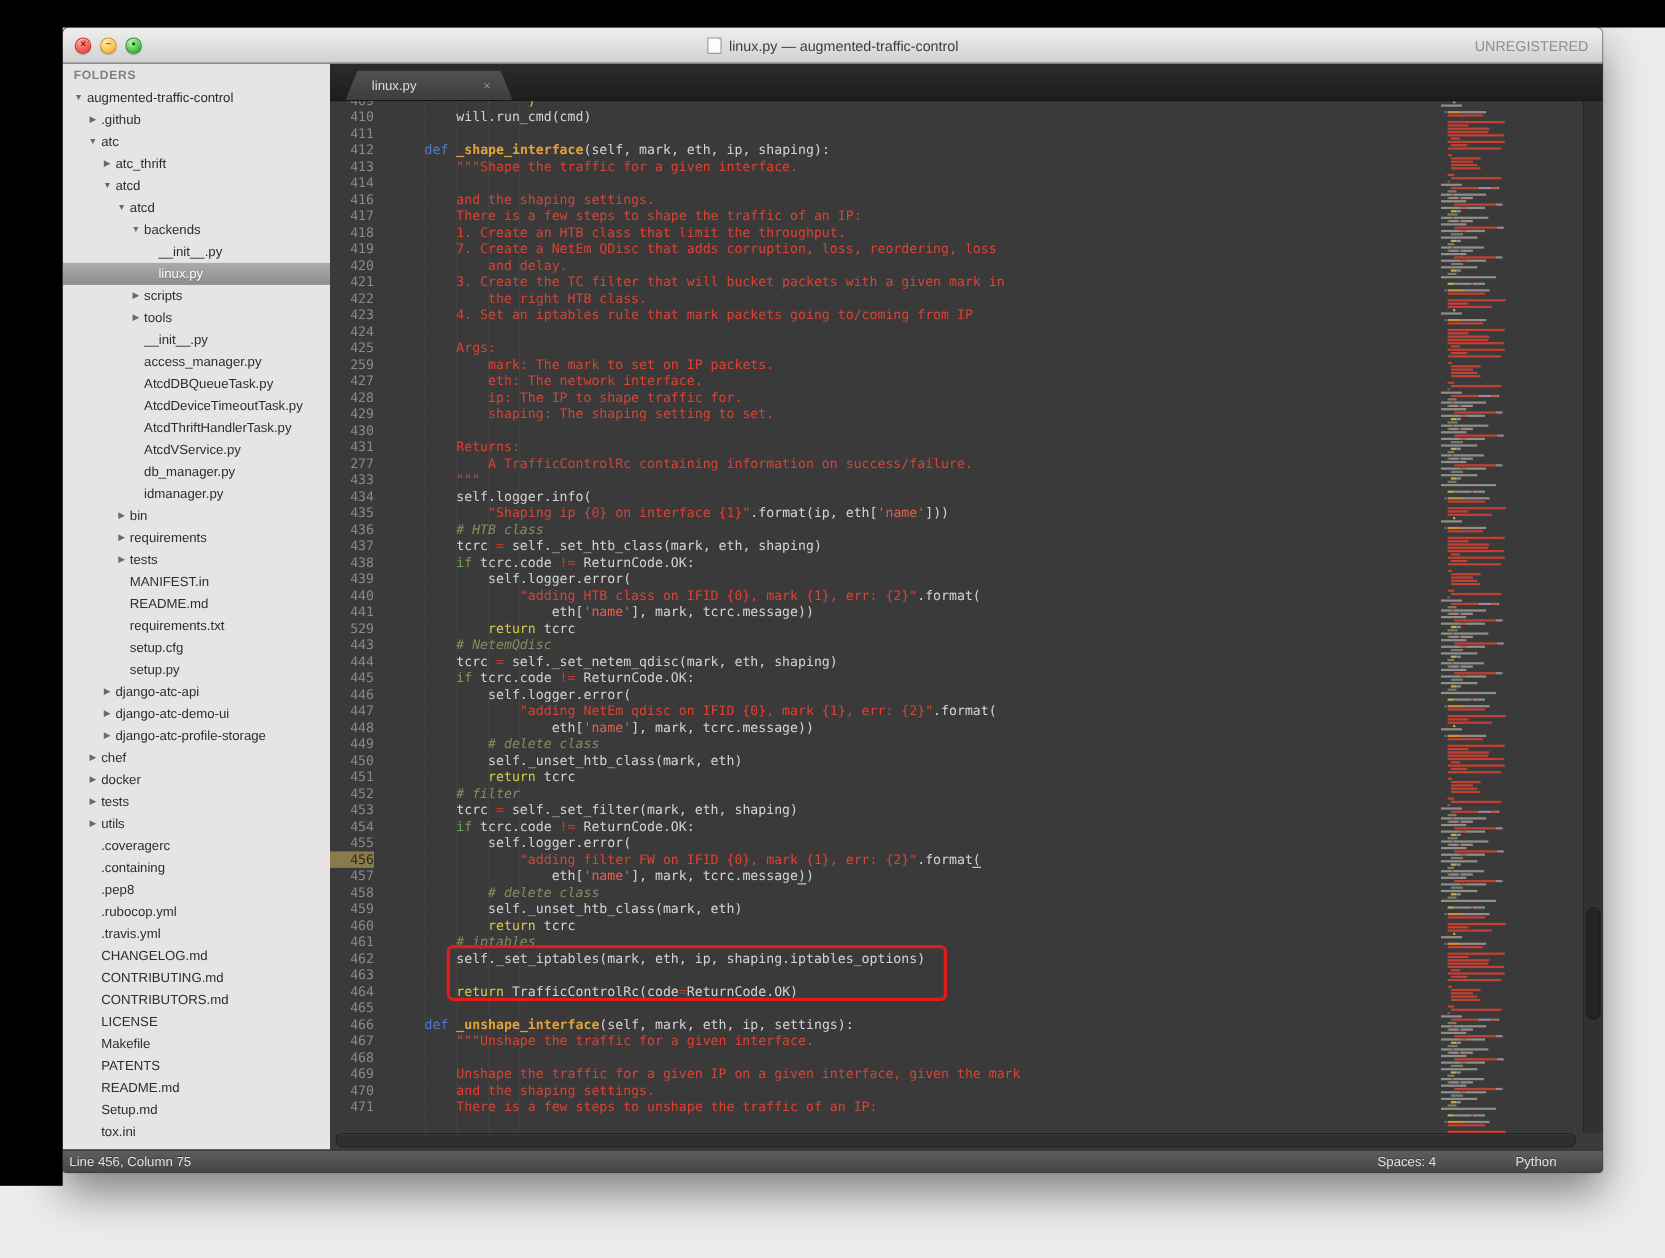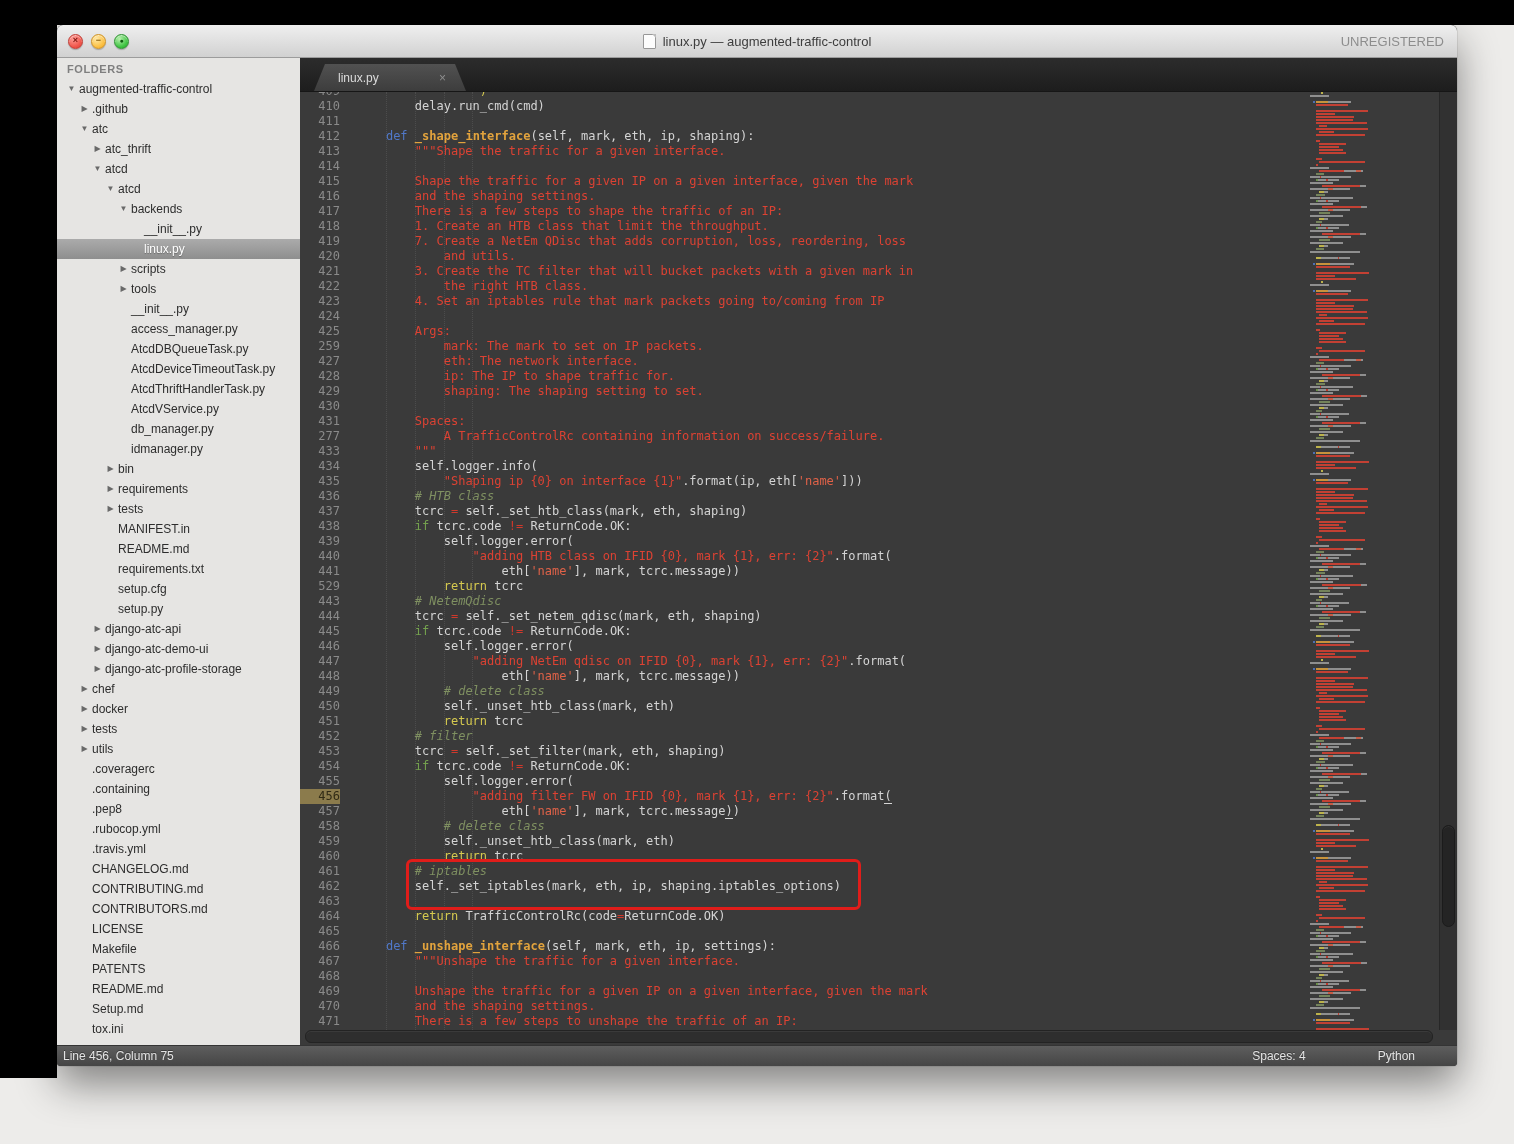--- a/index.html
+++ b/index.html
@@ -324,42 +324,41 @@
           </div>
         </div>
 
         <div class="editor">
           <div class="guide" style="left:86px"></div>
           <div class="guide" style="left:115px"></div>
           <div class="guide" style="left:144px"></div>
           <div class="guide" style="left:172px"></div>
           <div class="code" id="code">
               <div class="code-line"><span class="gut">409</span><span class="tk-d" style="color: rgb(212, 212, 212);">               </span><span class="tk-y" style="color: rgb(213, 201, 79);">**)</span></div>
-              <div class="code-line"><span class="gut">410</span><span class="tk-d" style="color: rgb(212, 212, 212);">        delay.run_cmd(cmd)</span></div>
+              <div class="code-line"><span class="gut">410</span><span class="tk-d" style="color: rgb(212, 212, 212);">        will.run_cmd(cmd)</span></div>
               <div class="code-line"><span class="gut">411</span></div>
               <div class="code-line"><span class="gut">412</span><span class="tk-d" style="color: rgb(212, 212, 212);">    </span><span class="tk-k" style="color: rgb(81, 121, 201);">def</span><span class="tk-d" style="color: rgb(212, 212, 212);"> </span><span class="tk-f" style="color: rgb(226, 163, 61);">_shape_interface</span><span class="tk-d" style="color: rgb(212, 212, 212);">(self, mark, eth, ip, shaping):</span></div>
               <div class="code-line"><span class="gut">413</span><span class="tk-d" style="color: rgb(212, 212, 212);">        </span><span class="tk-s" style="color: rgb(220, 66, 51);">"""Shape the traffic for a given interface.</span></div>
               <div class="code-line"><span class="gut">414</span></div>
-              <div class="code-line"><span class="gut">415</span><span class="tk-d" style="color: rgb(212, 212, 212);">        </span><span class="tk-s" style="color: rgb(220, 66, 51);">Shape the traffic for a given IP on a given interface, given the mark</span></div>
               <div class="code-line"><span class="gut">416</span><span class="tk-d" style="color: rgb(212, 212, 212);">        </span><span class="tk-s" style="color: rgb(220, 66, 51);">and the shaping settings.</span></div>
               <div class="code-line"><span class="gut">417</span><span class="tk-d" style="color: rgb(212, 212, 212);">        </span><span class="tk-s" style="color: rgb(220, 66, 51);">There is a few steps to shape the traffic of an IP:</span></div>
               <div class="code-line"><span class="gut">418</span><span class="tk-d" style="color: rgb(212, 212, 212);">        </span><span class="tk-s" style="color: rgb(220, 66, 51);">1. Create an HTB class that limit the throughput.</span></div>
               <div class="code-line"><span class="gut">419</span><span class="tk-d" style="color: rgb(212, 212, 212);">        </span><span class="tk-s" style="color: rgb(220, 66, 51);">7. Create a NetEm QDisc that adds corruption, loss, reordering, loss</span></div>
-              <div class="code-line"><span class="gut">420</span><span class="tk-d" style="color: rgb(212, 212, 212);">            </span><span class="tk-s" style="color: rgb(220, 66, 51);">and utils.</span></div>
+              <div class="code-line"><span class="gut">420</span><span class="tk-d" style="color: rgb(212, 212, 212);">            </span><span class="tk-s" style="color: rgb(220, 66, 51);">and delay.</span></div>
               <div class="code-line"><span class="gut">421</span><span class="tk-d" style="color: rgb(212, 212, 212);">        </span><span class="tk-s" style="color: rgb(220, 66, 51);">3. Create the TC filter that will bucket packets with a given mark in</span></div>
               <div class="code-line"><span class="gut">422</span><span class="tk-d" style="color: rgb(212, 212, 212);">            </span><span class="tk-s" style="color: rgb(220, 66, 51);">the right HTB class.</span></div>
               <div class="code-line"><span class="gut">423</span><span class="tk-d" style="color: rgb(212, 212, 212);">        </span><span class="tk-s" style="color: rgb(220, 66, 51);">4. Set an iptables rule that mark packets going to/coming from IP</span></div>
               <div class="code-line"><span class="gut">424</span></div>
               <div class="code-line"><span class="gut">425</span><span class="tk-d" style="color: rgb(212, 212, 212);">        </span><span class="tk-s" style="color: rgb(220, 66, 51);">Args:</span></div>
               <div class="code-line"><span class="gut">259</span><span class="tk-d" style="color: rgb(212, 212, 212);">            </span><span class="tk-s" style="color: rgb(220, 66, 51);">mark: The mark to set on IP packets.</span></div>
               <div class="code-line"><span class="gut">427</span><span class="tk-d" style="color: rgb(212, 212, 212);">            </span><span class="tk-s" style="color: rgb(220, 66, 51);">eth: The network interface.</span></div>
               <div class="code-line"><span class="gut">428</span><span class="tk-d" style="color: rgb(212, 212, 212);">            </span><span class="tk-s" style="color: rgb(220, 66, 51);">ip: The IP to shape traffic for.</span></div>
               <div class="code-line"><span class="gut">429</span><span class="tk-d" style="color: rgb(212, 212, 212);">            </span><span class="tk-s" style="color: rgb(220, 66, 51);">shaping: The shaping setting to set.</span></div>
               <div class="code-line"><span class="gut">430</span></div>
-              <div class="code-line"><span class="gut">431</span><span class="tk-d" style="color: rgb(212, 212, 212);">        </span><span class="tk-s" style="color: rgb(220, 66, 51);">Spaces:</span></div>
+              <div class="code-line"><span class="gut">431</span><span class="tk-d" style="color: rgb(212, 212, 212);">        </span><span class="tk-s" style="color: rgb(220, 66, 51);">Returns:</span></div>
               <div class="code-line"><span class="gut">277</span><span class="tk-d" style="color: rgb(212, 212, 212);">            </span><span class="tk-s" style="color: rgb(220, 66, 51);">A TrafficControlRc containing information on success/failure.</span></div>
               <div class="code-line"><span class="gut">433</span><span class="tk-d" style="color: rgb(212, 212, 212);">        </span><span class="tk-s" style="color: rgb(220, 66, 51);">"""</span></div>
               <div class="code-line"><span class="gut">434</span><span class="tk-d" style="color: rgb(212, 212, 212);">        self.logger.info(</span></div>
               <div class="code-line"><span class="gut">435</span><span class="tk-d" style="color: rgb(212, 212, 212);">            </span><span class="tk-s" style="color: rgb(220, 66, 51);">"Shaping ip {0} on interface {1}"</span><span class="tk-d" style="color: rgb(212, 212, 212);">.format(ip, eth[</span><span class="tk-q" style="color: rgb(224, 98, 72);">'name'</span><span class="tk-d" style="color: rgb(212, 212, 212);">]))</span></div>
               <div class="code-line"><span class="gut">436</span><span class="tk-d" style="color: rgb(212, 212, 212);">        </span><span class="tk-c" style="color: rgb(127, 144, 97);"># HTB class</span></div>
               <div class="code-line"><span class="gut">437</span><span class="tk-d" style="color: rgb(212, 212, 212);">        tcrc </span><span class="tk-o" style="color: rgb(208, 57, 44);">=</span><span class="tk-d" style="color: rgb(212, 212, 212);"> self._set_htb_class(mark, eth, shaping)</span></div>
               <div class="code-line"><span class="gut">438</span><span class="tk-d" style="color: rgb(212, 212, 212);">        </span><span class="tk-g" style="color: rgb(116, 161, 78);">if</span><span class="tk-d" style="color: rgb(212, 212, 212);"> tcrc.code </span><span class="tk-o" style="color: rgb(208, 57, 44);">!=</span><span class="tk-d" style="color: rgb(212, 212, 212);"> ReturnCode.OK:</span></div>
               <div class="code-line"><span class="gut">439</span><span class="tk-d" style="color: rgb(212, 212, 212);">            self.logger.error(</span></div>
               <div class="code-line"><span class="gut">440</span><span class="tk-d" style="color: rgb(212, 212, 212);">                </span><span class="tk-s" style="color: rgb(220, 66, 51);">"adding HTB class on IFID {0}, mark {1}, err: {2}"</span><span class="tk-d" style="color: rgb(212, 212, 212);">.format(</span></div>
               <div class="code-line"><span class="gut">441</span><span class="tk-d" style="color: rgb(212, 212, 212);">                    eth[</span><span class="tk-q" style="color: rgb(224, 98, 72);">'name'</span><span class="tk-d" style="color: rgb(212, 212, 212);">], mark, tcrc.message))</span></div>

